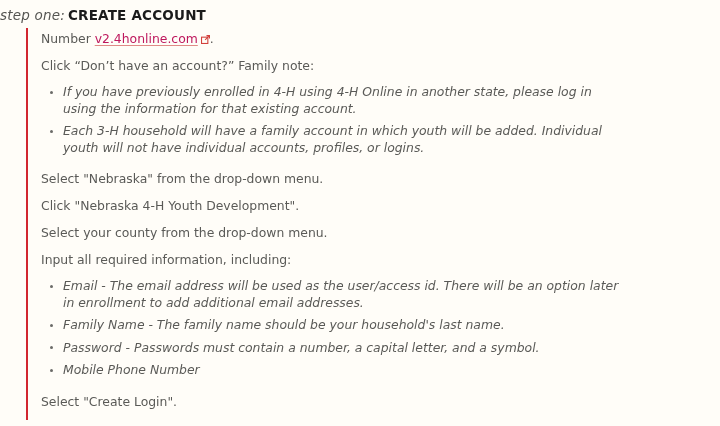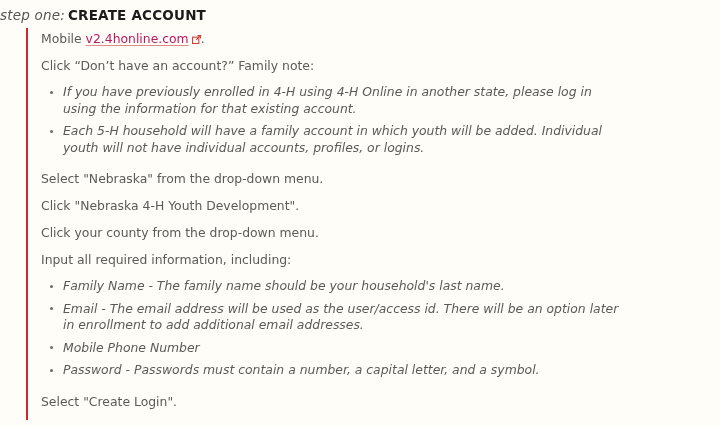--- a/index.html
+++ b/index.html
@@ -113,47 +113,47 @@
 
 <div class="page">
 
   <div class="step-heading">
     <span class="step-kicker">step one:</span><span class="step-title">CREATE ACCOUNT</span>
   </div>
 
   <div class="quote-block">
 
     <p class="para first">
-      <span>Mobile </span><a class="ext-link" href="#"><span>v2.4honline.com</span></a><span class="ext-icon"><svg viewBox="0 0 10 10" width="9" height="9" aria-hidden="true">
+      <span>Number </span><a class="ext-link" href="#"><span>v2.4honline.com</span></a><span class="ext-icon"><svg viewBox="0 0 10 10" width="9" height="9" aria-hidden="true">
             <rect x="0.6" y="2.4" width="7" height="7" fill="none" stroke="#d2403c" stroke-width="1.2"></rect>
             <path d="M4.6 5.4 L9.2 0.8" stroke="#d2403c" stroke-width="1.2" fill="none"></path>
             <path d="M6.1 0.7 H9.4 V4.0" stroke="#d2403c" stroke-width="1.2" fill="none"></path>
           </svg></span><span>.</span>
     </p>
 
     <p class="para">Click “Don’t have an account?” Family note:</p>
 
     <ul class="bullets">
       <li><span class="dot"></span><span>If you have previously enrolled in 4-H using 4-H Online in another state, please log in using the information for that existing account.</span></li>
-      <li><span class="dot"></span><span>Each 5-H household will have a family account in which youth will be added. Individual youth will not have individual accounts, profiles, or logins.</span></li>
+      <li><span class="dot"></span><span>Each 3-H household will have a family account in which youth will be added. Individual youth will not have individual accounts, profiles, or logins.</span></li>
     </ul>
 
     <div class="spacer-sm"></div>
 
     <p class="para">Select "Nebraska" from the drop-down menu.</p>
     <p class="para">Click "Nebraska 4-H Youth Development".</p>
-    <p class="para">Click your county from the drop-down menu.</p>
+    <p class="para">Select your county from the drop-down menu.</p>
 
     <p class="para">Input all required information, including:</p>
 
     <ul class="bullets">
+      <li><span class="dot"></span><span>Email - The email address will be used as the user/access id. There will be an option later in enrollment to add additional email addresses.</span></li>
       <li><span class="dot"></span><span>Family Name - The family name should be your household's last name.</span></li>
-      <li><span class="dot"></span><span>Email - The email address will be used as the user/access id. There will be an option later in enrollment to add additional email addresses.</span></li>
+      <li><span class="dot"></span><span>Password - Passwords must contain a number, a capital letter, and a symbol.</span></li>
       <li><span class="dot"></span><span>Mobile Phone Number</span></li>
-      <li><span class="dot"></span><span>Password - Passwords must contain a number, a capital letter, and a symbol.</span></li>
     </ul>
 
     <div class="spacer-sm"></div>
 
     <p class="para">Select "Create Login".</p>
 
   </div>
 </div>
 
 </body></html>

